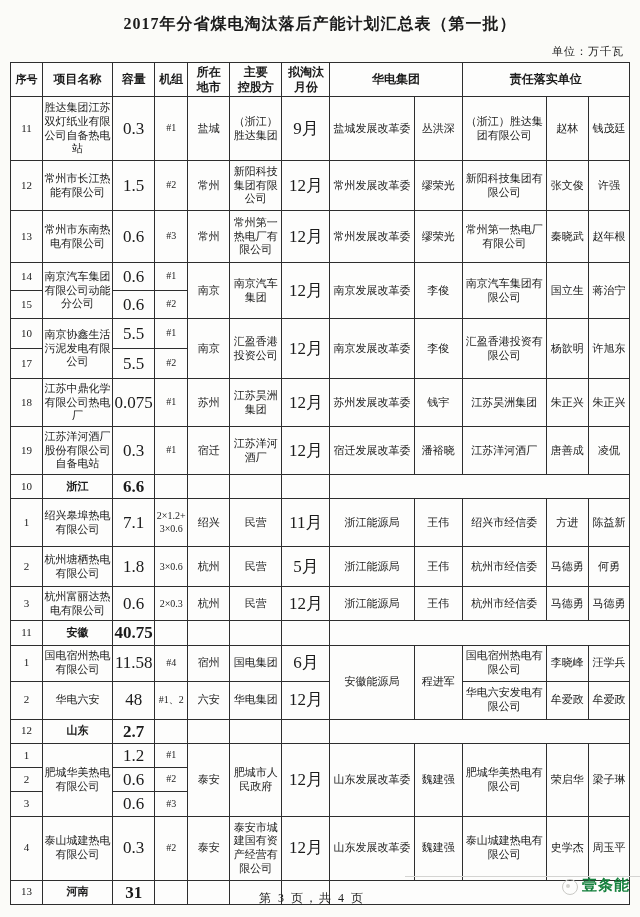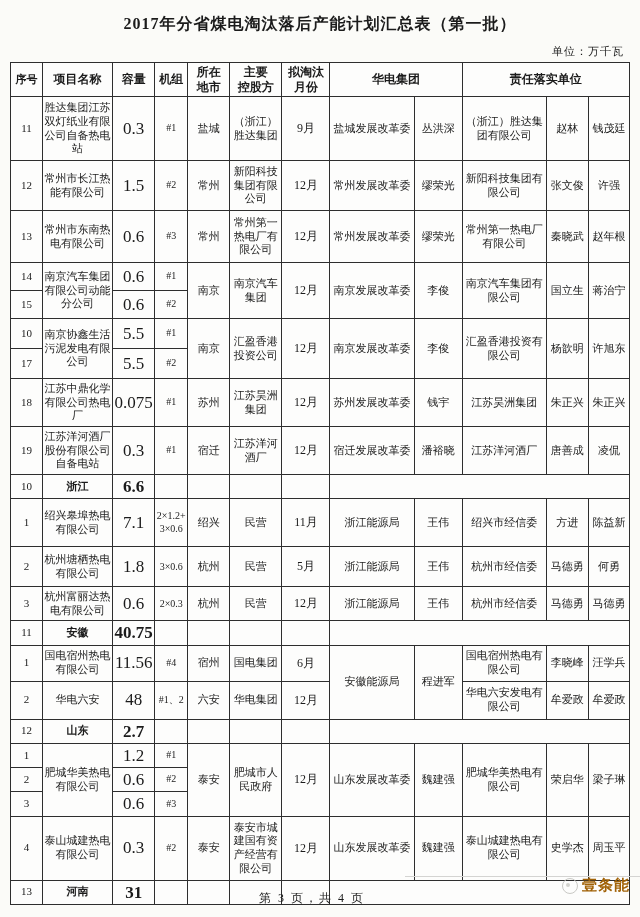--- a/index.html
+++ b/index.html
@@ -20,34 +20,34 @@
     background:#fdfdfc;
   }
   td,th{
     border:1px solid #2e2e2e;text-align:center;vertical-align:middle;
     font-size:11px;line-height:1.25;padding:1px;word-break:break-all;
   }
   th{font-weight:bold;font-size:12px;white-space:pre-line;line-height:1.2;}
   .c-seq{font-size:11px;}
   .c-cap{font-size:17px;}
   .c-unit{font-size:10px;}
-  .c-month{font-size:12px;margin-top:28px;}
+  .c-month{font-size:17px;margin-top:28px;}
   tr.prov .c-proj,tr.prov .c-cap{font-weight:bold;}
   .footer{
     position:absolute;left:0;right:16px;bottom:10px;text-align:center;
     font-size:12px;letter-spacing:2px;
   }
   .scan-line{
     position:absolute;right:0;bottom:40px;width:235px;
     border-top:1px solid #d4d4d2;
   }
   .watermark{
     position:absolute;right:10px;bottom:22px;
-    display:flex;align-items:center;gap:4px;
-    color:#a16207;font-size:15px;letter-spacing:1px;font-weight:bold;
+    display:flex;align-items:flex-end;gap:4px;
+    color:#15803d;font-size:15px;letter-spacing:1px;font-weight:bold;
   }
   .wm-circle{
     width:14px;height:14px;border:1.5px solid #c9c9c5;border-radius:50%;
     display:inline-block;position:relative;
   }
   .wm-circle::after{
     content:"";position:absolute;left:3px;top:4px;width:4px;height:4px;
     border-radius:50%;background:#d2d2ce;
   }
 </style>
@@ -266,21 +266,21 @@
     <td class="c-unit"></td>
     <td></td>
     <td></td>
     <td></td>
     <td colspan="5"></td>
   </tr>
 
   <tr style="height:36px">
     <td class="c-seq">1</td>
     <td class="c-proj">国电宿州热电有限公司</td>
-    <td class="c-cap">11.56</td>
+    <td class="c-cap">11.58</td>
     <td class="c-unit">#4</td>
     <td>宿州</td>
     <td>国电集团</td>
     <td class="c-month">6月</td>
     <td rowspan="2">安徽能源局</td>
     <td rowspan="2">程进军</td>
     <td>国电宿州热电有限公司</td>
     <td>李晓峰</td>
     <td>汪学兵</td>
   </tr>

